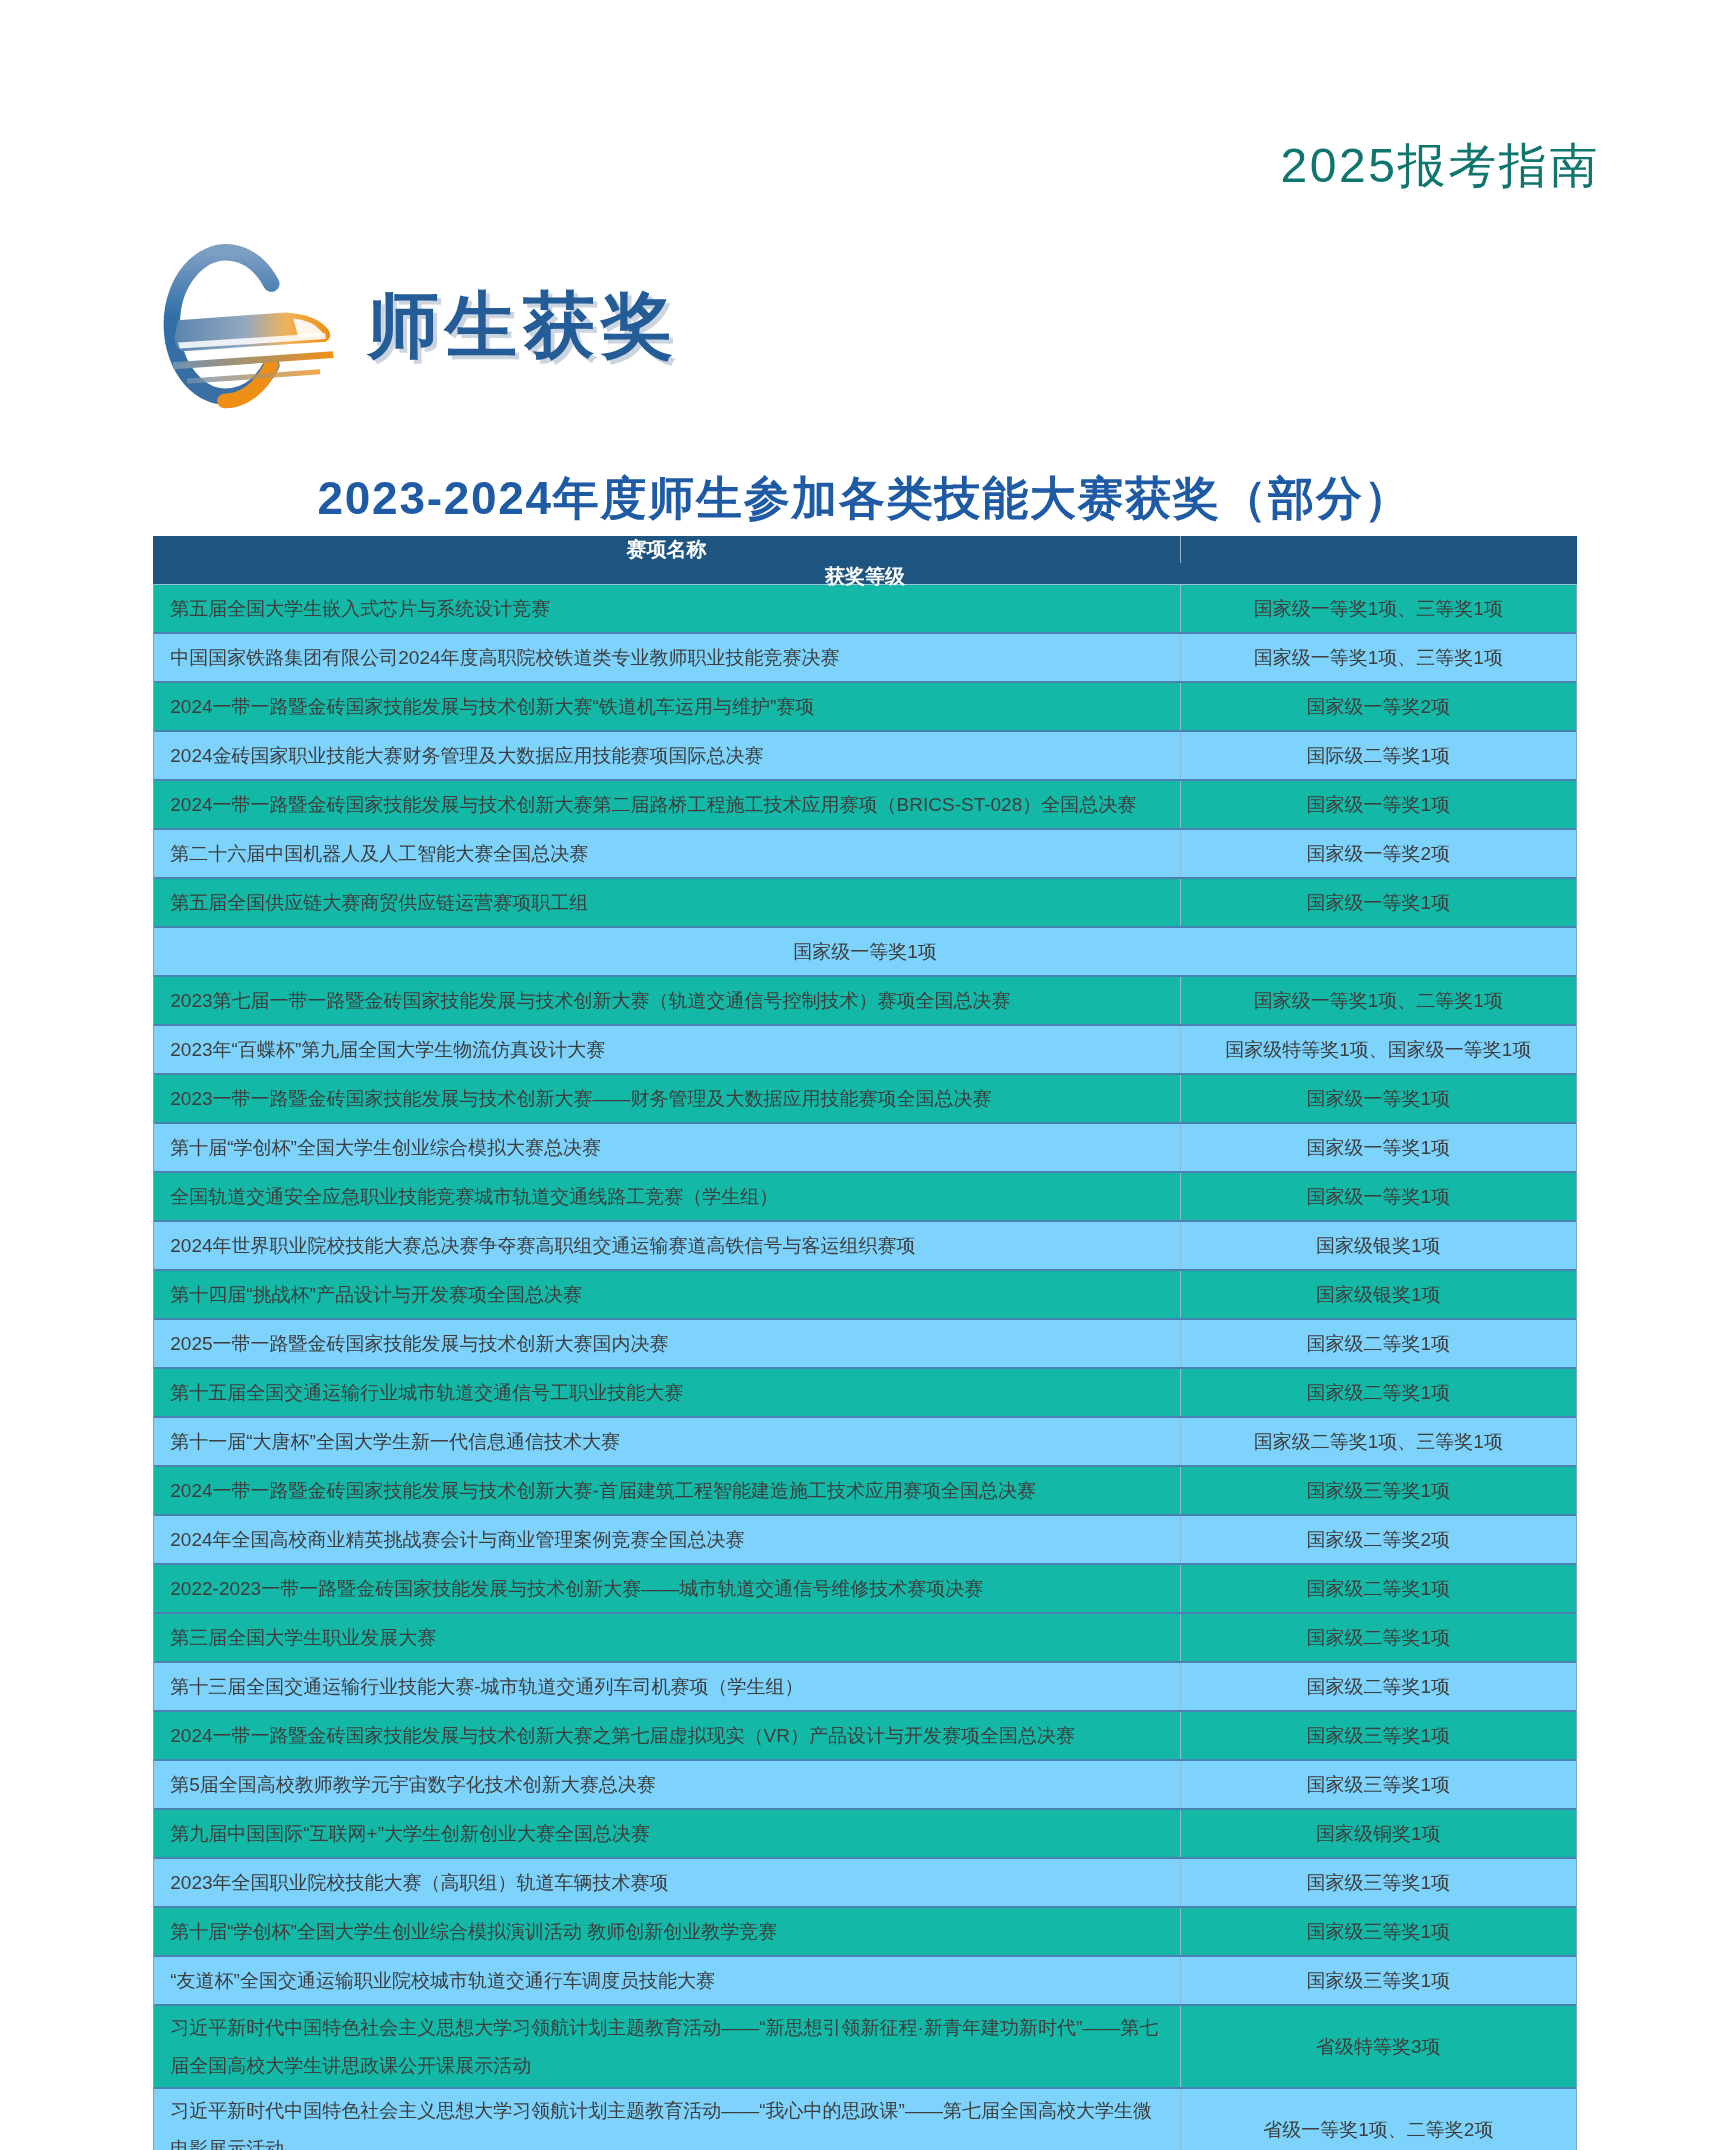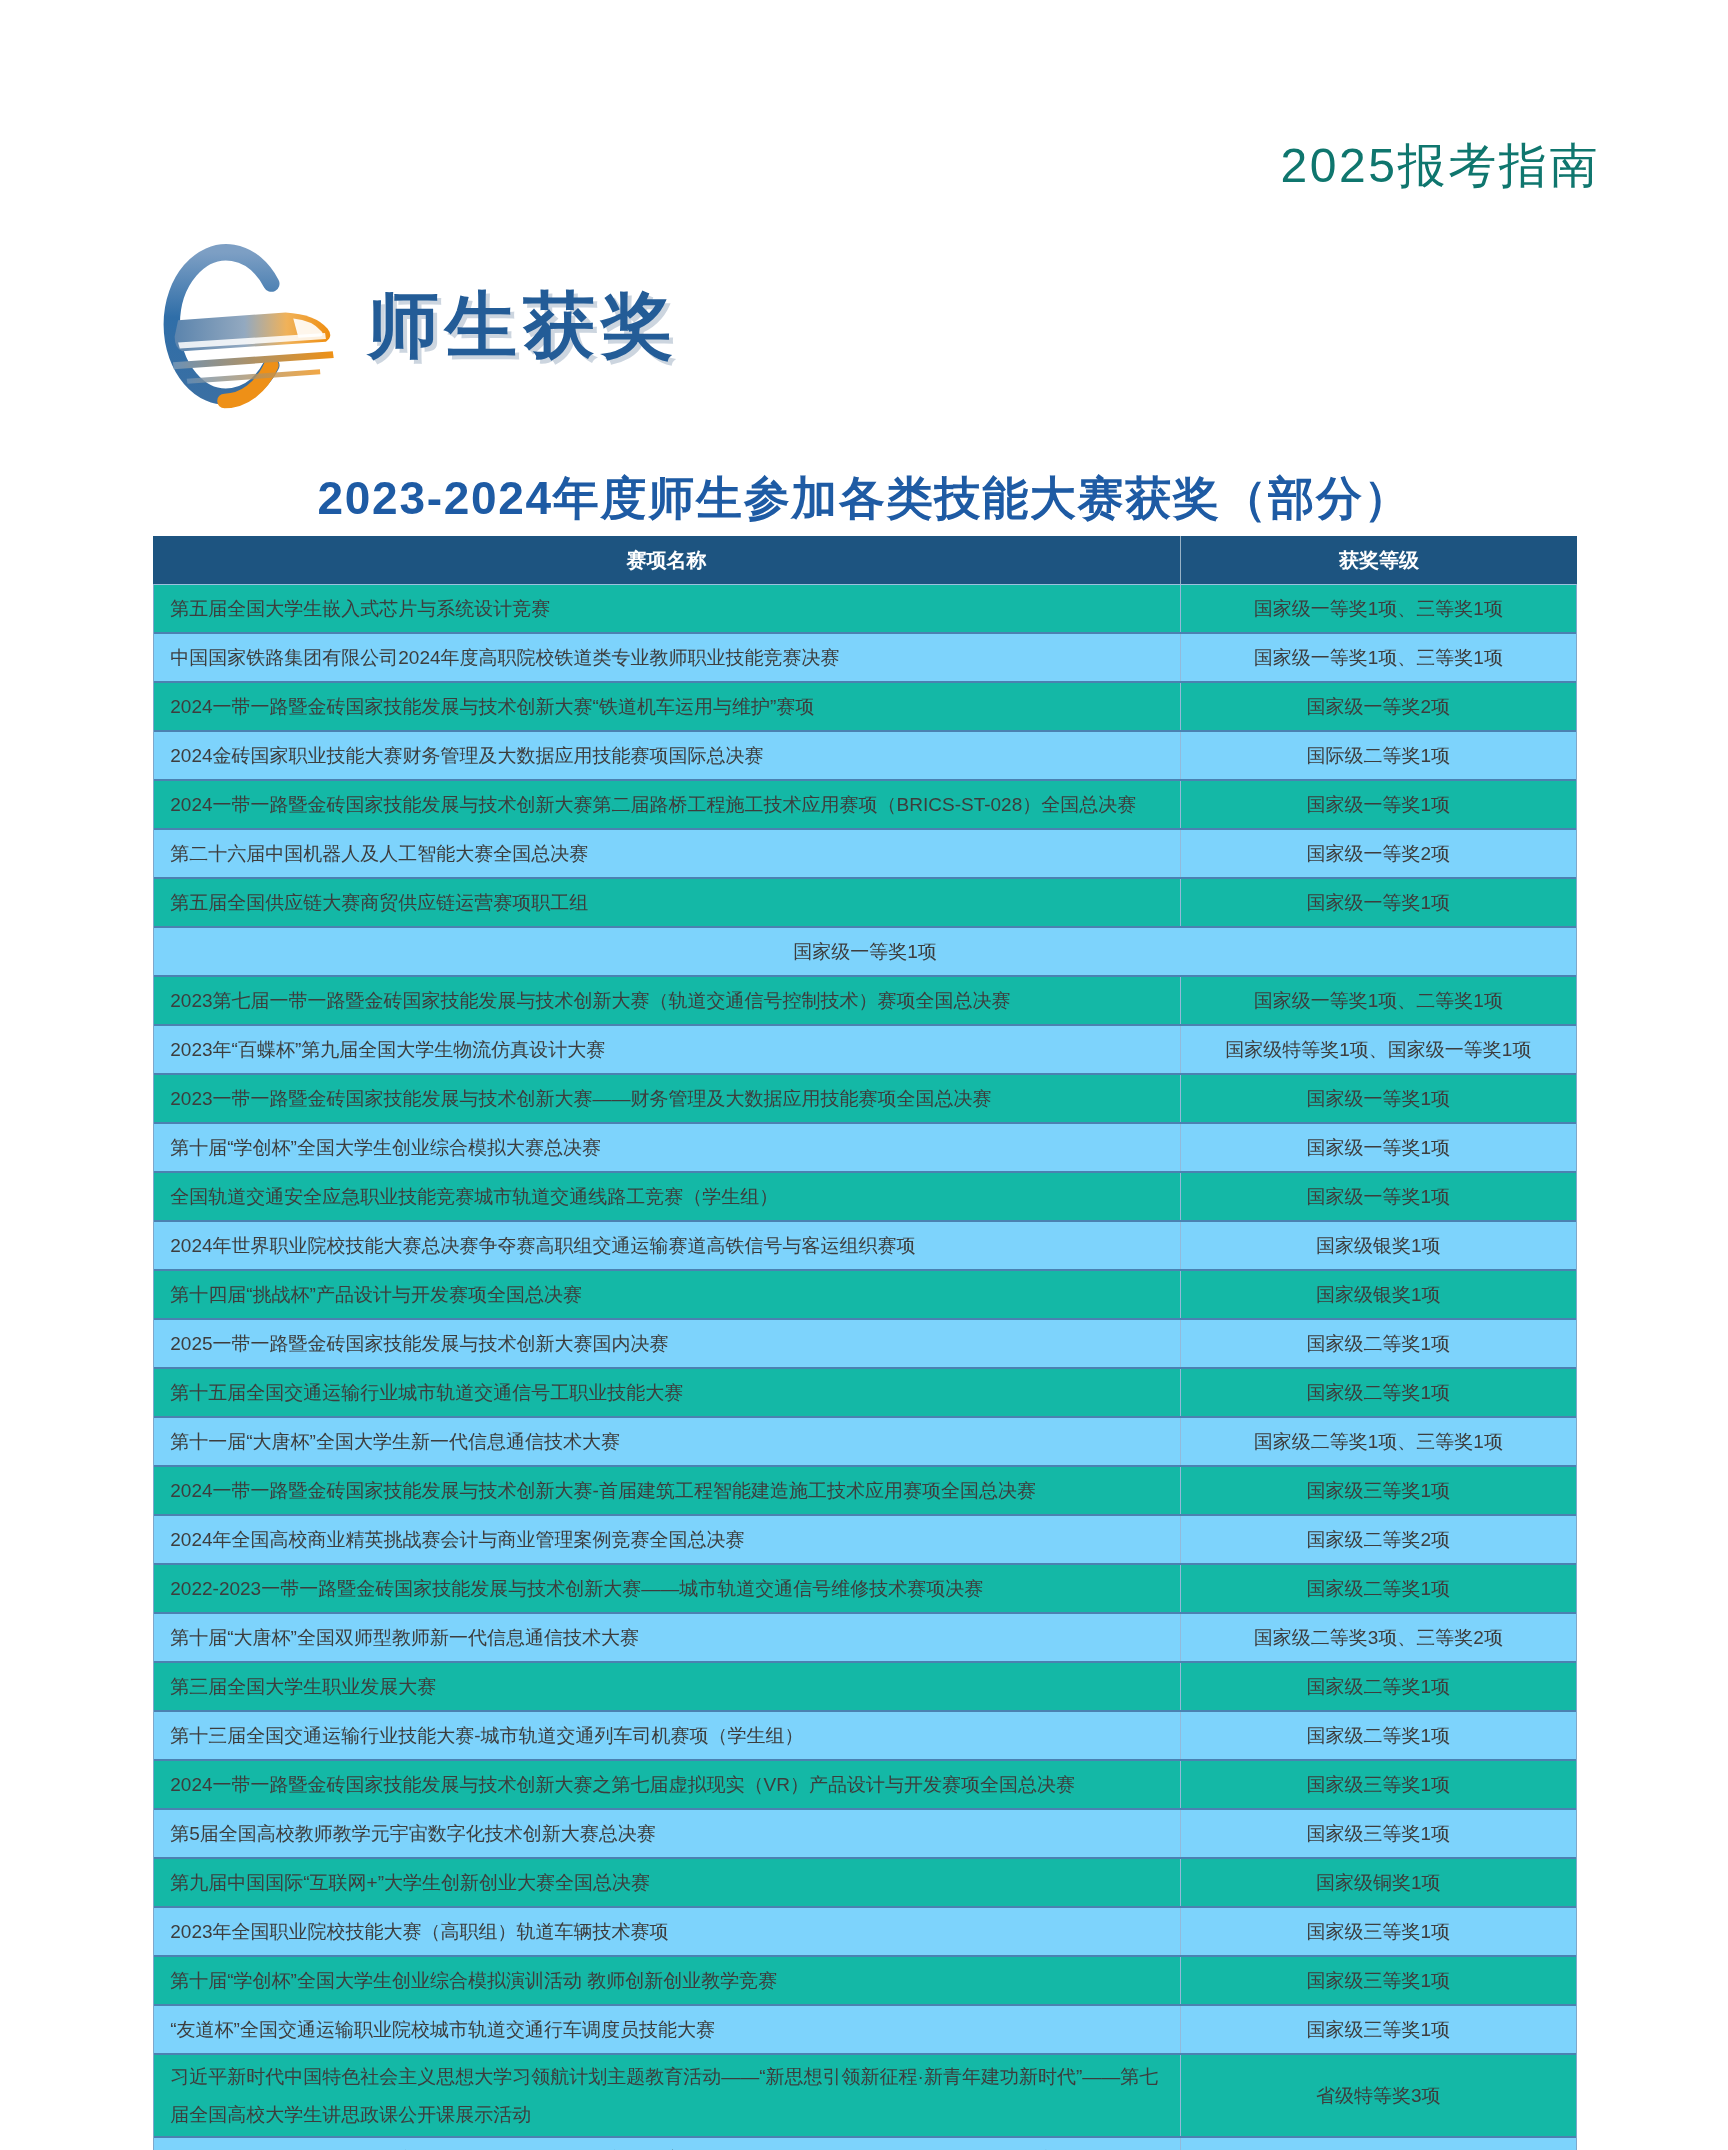--- a/index.html
+++ b/index.html
@@ -24,21 +24,21 @@
   .table-title{
     position:absolute;top:468px;left:0;width:100%;text-align:center;
     font-size:46px;font-weight:bold;color:#1e5ba4;letter-spacing:1.7px;
   }
   
   .awards-table{
     position:absolute;top:536px;left:153px;width:1424px;
   }
   .thead{
     display:flex;height:48px;background:#1d5480;color:#ffffff;
-    font-size:20px;font-weight:bold;
+    font-size:20px;font-weight:bold;flex-direction:column;
   }
   .th{display:flex;align-items:center;justify-content:center;box-sizing:border-box;}
   .th-name{width:72.2%;border-right:1.3px solid rgba(255,255,255,0.55);}
   .th-award{flex:1;}
   .tbody{
     border-left:1.3px solid #7ea7cb;border-right:1.3px solid #7ea7cb;
     border-top:1.7px solid #9dc0dd;box-sizing:border-box;
   }
   .tr{
     display:flex;min-height:47px;background:#7dd3fc;
@@ -182,24 +182,20 @@
         <div class="td td-award">国家级三等奖1项</div>
       </div>
       <div class="tr">
         <div class="td td-name">2024年全国高校商业精英挑战赛会计与商业管理案例竞赛全国总决赛</div>
         <div class="td td-award">国家级二等奖2项</div>
       </div>
       <div class="tr alt">
         <div class="td td-name">2022-2023一带一路暨金砖国家技能发展与技术创新大赛——城市轨道交通信号维修技术赛项决赛</div>
         <div class="td td-award">国家级二等奖1项</div>
       </div>
-      <div class="tr">
-        <div class="td td-name">第十届“大唐杯”全国双师型教师新一代信息通信技术大赛</div>
-        <div class="td td-award">国家级二等奖3项、三等奖2项</div>
-      </div>
       <div class="tr alt">
         <div class="td td-name">第三届全国大学生职业发展大赛</div>
         <div class="td td-award">国家级二等奖1项</div>
       </div>
       <div class="tr">
         <div class="td td-name">第十三届全国交通运输行业技能大赛-城市轨道交通列车司机赛项（学生组）</div>
         <div class="td td-award">国家级二等奖1项</div>
       </div>
       <div class="tr alt">
         <div class="td td-name">2024一带一路暨金砖国家技能发展与技术创新大赛之第七届虚拟现实（VR）产品设计与开发赛项全国总决赛</div>

